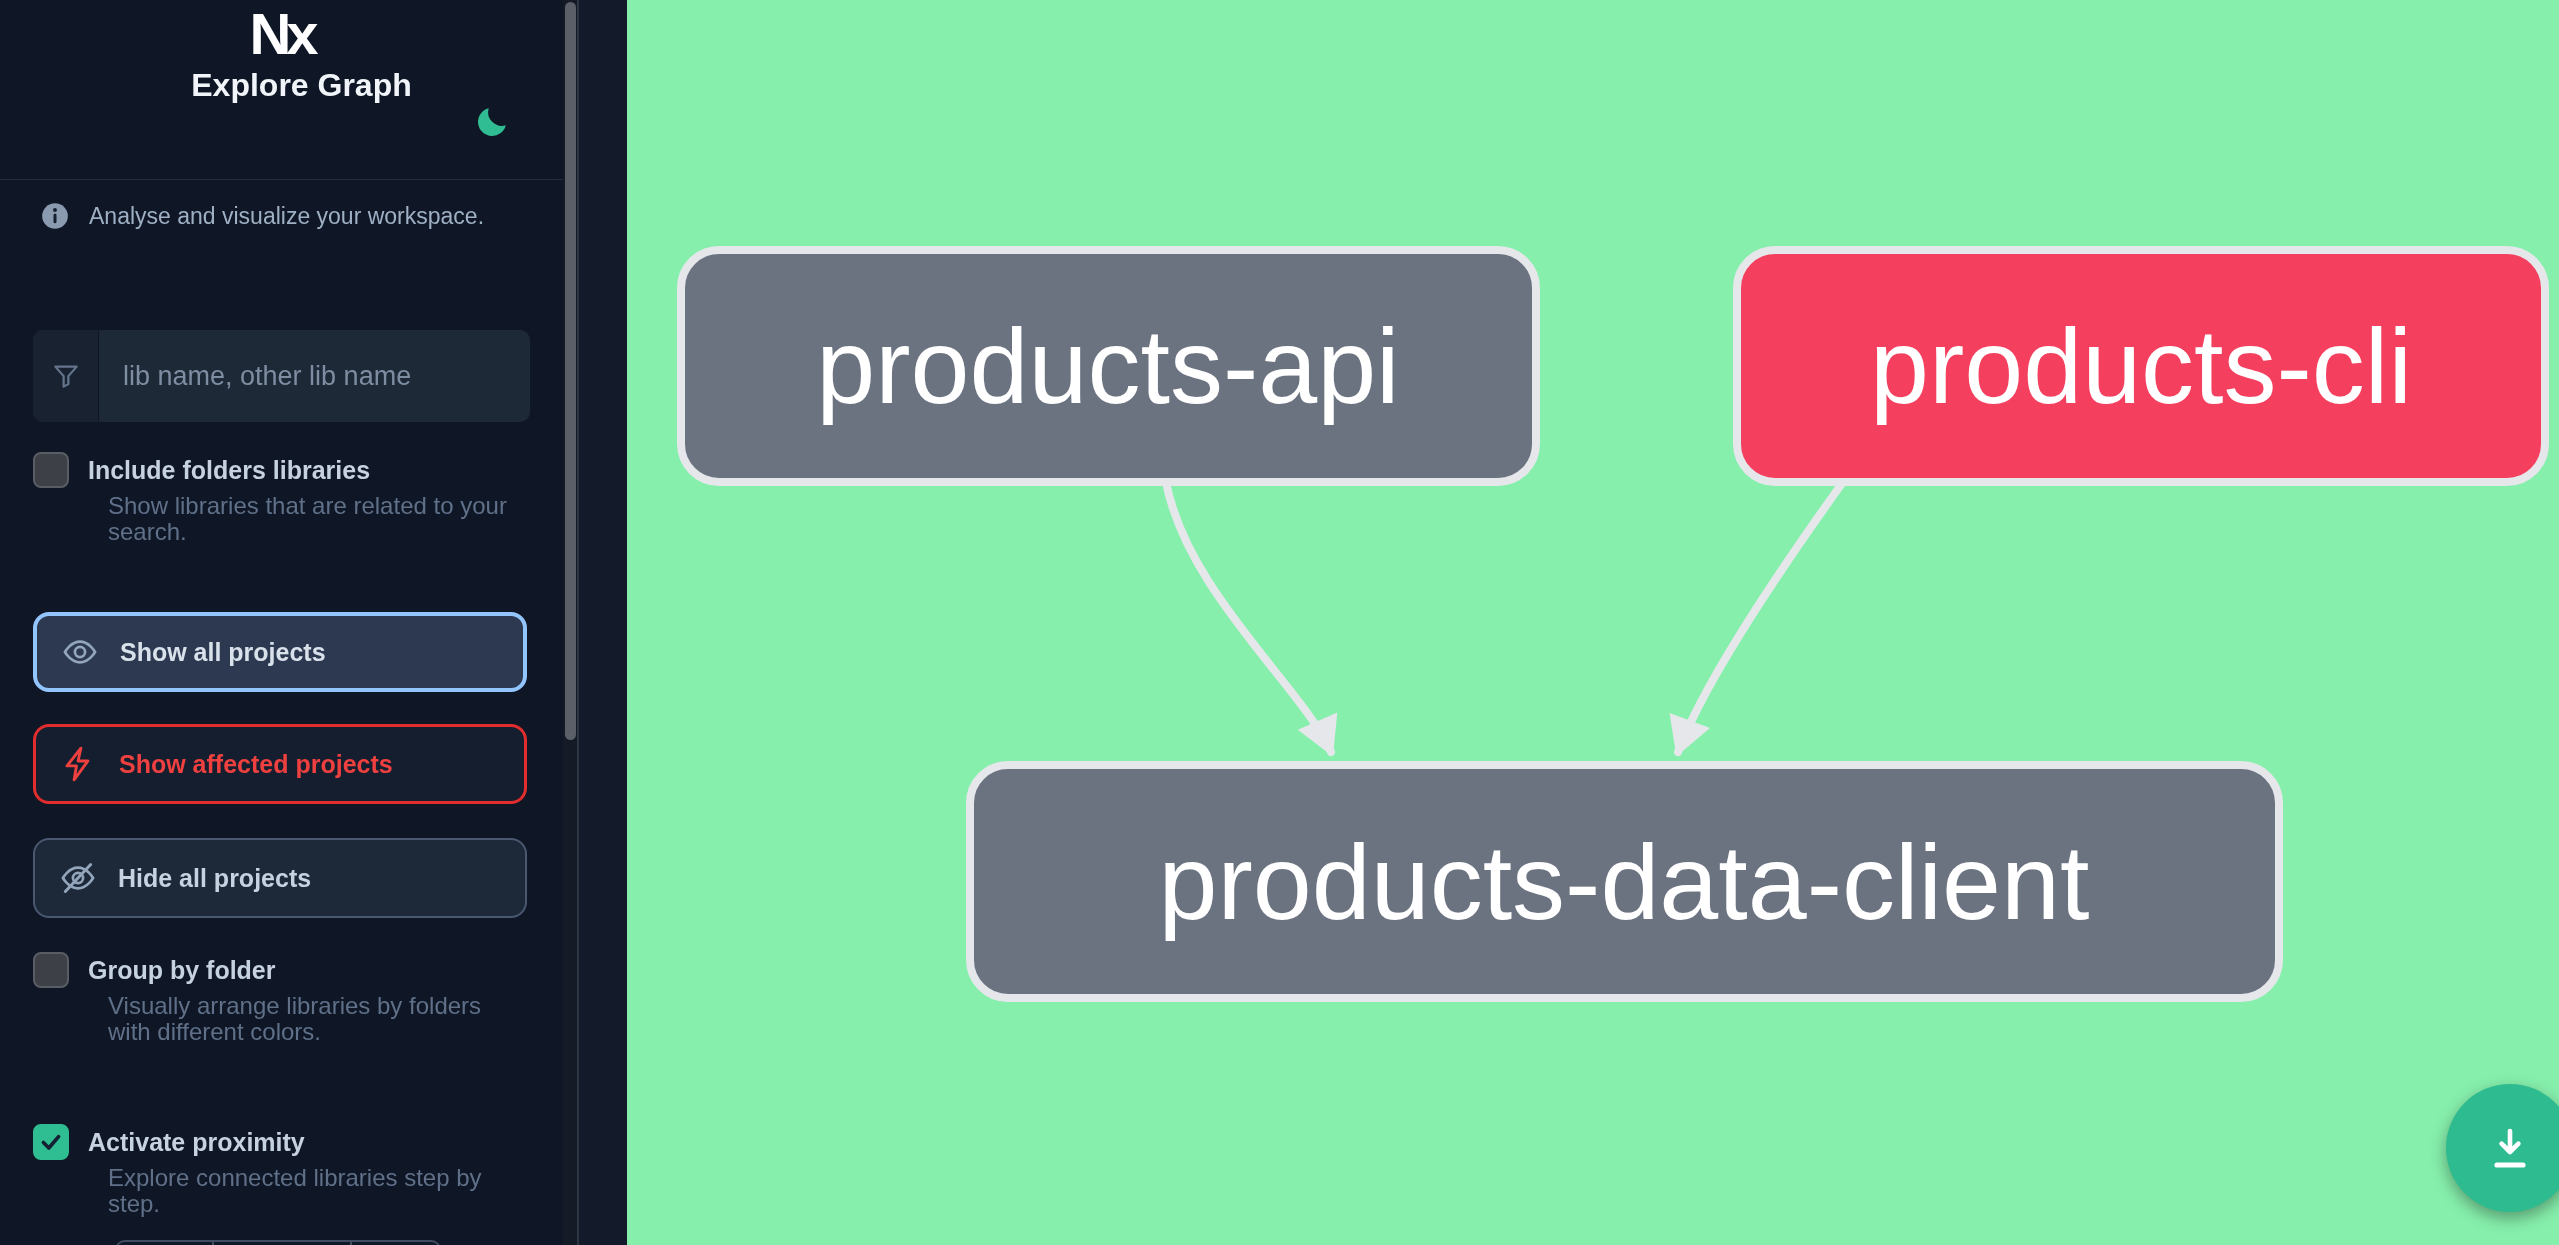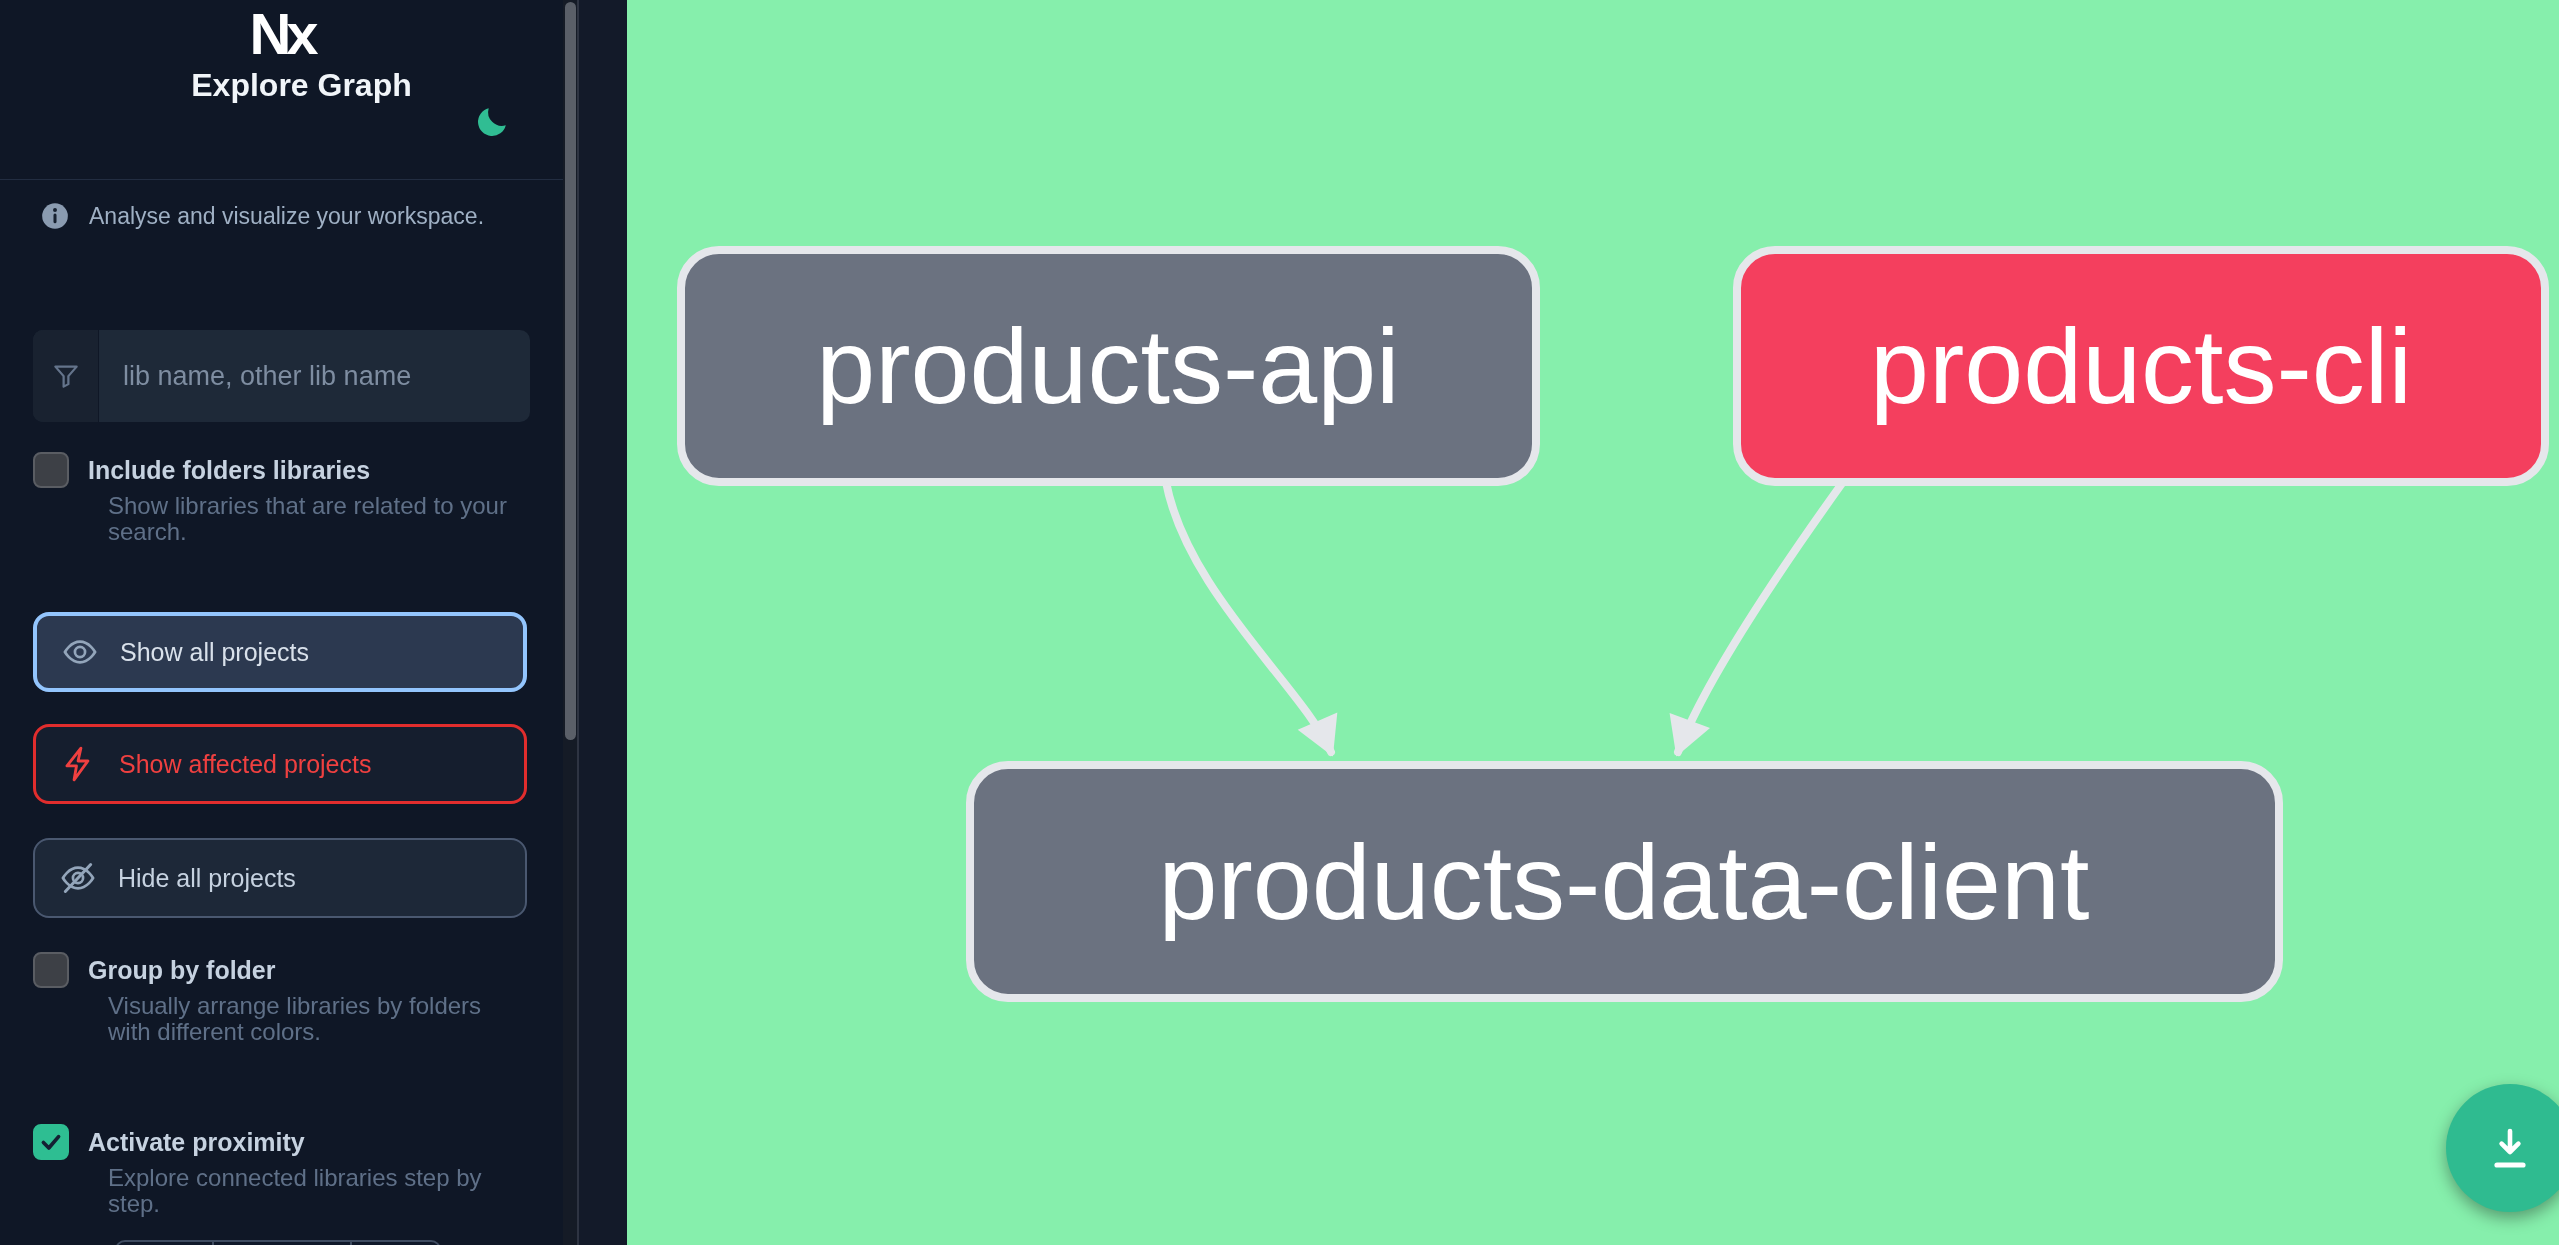--- a/index.html
+++ b/index.html
@@ -36,21 +36,21 @@
   .checkbox { width:36px; height:36px; border-radius:8px; flex:none;
     background:#3d4046; border:2px solid #5a5d63; cursor:pointer;
     display:flex; align-items:center; justify-content:center; }
   .checkbox.checked { background:#2ebe92; border-color:#2ebe92; }
   .opt-label { font-size:25px; font-weight:700; color:#c6d2e0; line-height:36px; }
   .opt-desc { font-size:24px; font-weight:400; color:#5f7088; line-height:26px;
     margin-top:5px; width:410px;margin-left:20px; }
 
   .btn { position:absolute; left:33px; width:494px; height:80px; border-radius:16px;
     display:flex; align-items:center; gap:21px; padding:0 24px; cursor:pointer;
-    font-family:"Liberation Sans", sans-serif; font-size:25px; font-weight:400; }
+    font-family:"Liberation Sans", sans-serif; font-size:25px; font-weight:700; }
   .btn svg { flex:none; }
   .btn-show-all { top:612px; background:#2c3950; border:4px solid #93c5fd; color:#d9e1eb; }
   .btn-affected { top:724px; background:#151e2e; border:3px solid #e12d2d; color:#ef4040; }
   .btn-hide     { top:838px; background:#1d2838; border:2px solid #4a5870; color:#c6d2e0; }
 
   .stepper { position:absolute; left:115px; top:1240px; width:326px; height:24px;
     display:flex; background:#10192a; border:2px solid #3f4c61;
     border-radius:10px 10px 0 0; }
   .stepper .seg { height:100%; }
   .stepper .seg + .seg { border-left:2px solid #3f4c61; }

